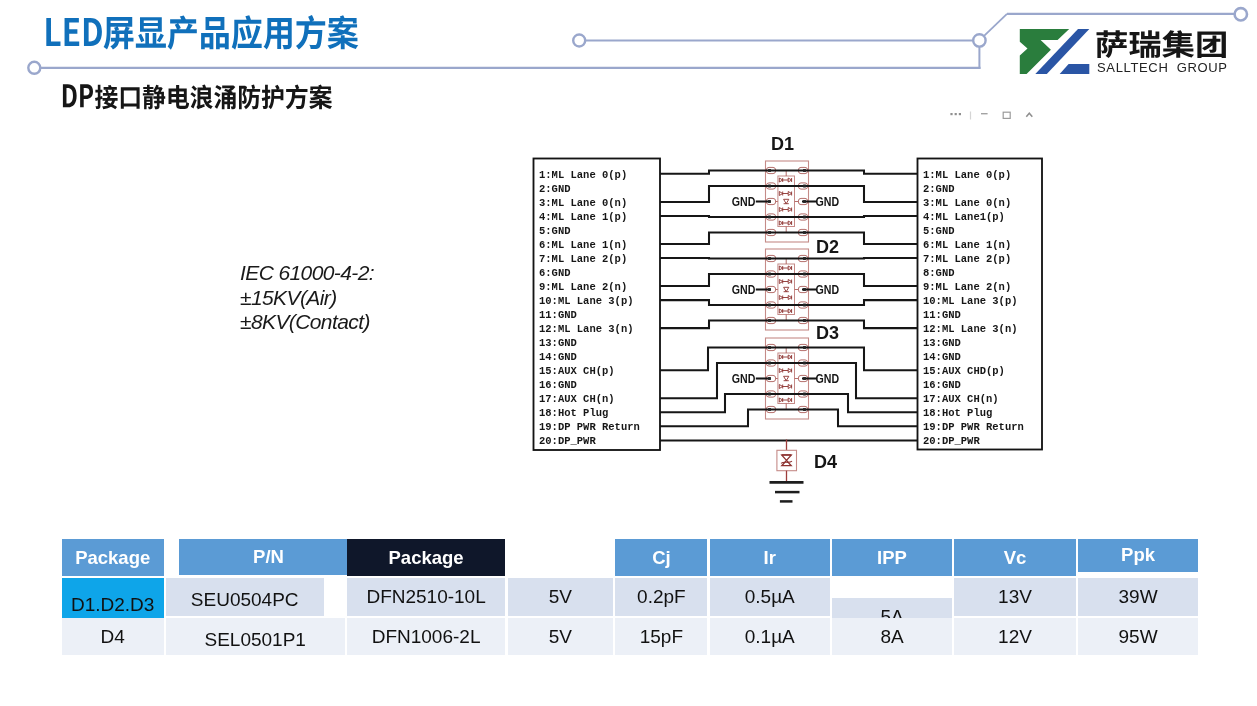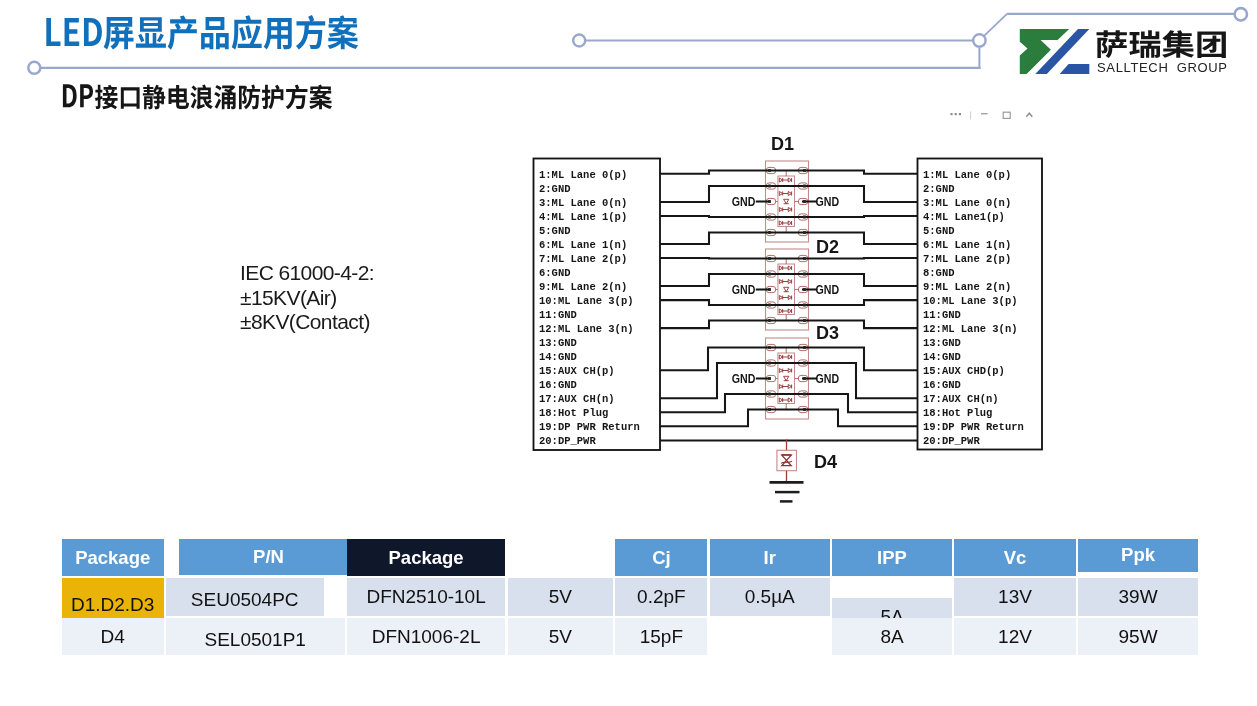--- a/index.html
+++ b/index.html
@@ -1,21 +1,21 @@
 <!DOCTYPE html>
 <html><head><meta charset="utf-8">
 <style>
 * { margin:0; padding:0; box-sizing:border-box; }
 html,body { width:1257px; height:706px; background:#fff; font-family:"Liberation Sans", sans-serif; overflow:hidden; }
 #page { position:relative; width:1257px; height:706px; }
 .abs { position:absolute; }
 .th, .td { position:absolute; display:flex; align-items:center; justify-content:center; }
 .th { color:#fff; font-weight:bold; font-size:18.5px; }
 .td { color:#111; font-size:19px; }
-#iec { position:absolute; left:240px; top:261px; font-size:21px; letter-spacing:-0.6px; line-height:24.7px; color:#1a1a1a; }
+#iec { position:absolute; left:240px; top:261px; font-size:21px; letter-spacing:-0.6px; line-height:24.7px; color:#1a1a1a;font-style:italic; }
 #salltech { position:absolute; left:1097px; top:59.8px; font-size:13px; letter-spacing:0.65px; word-spacing:4px; color:#222; }
 </style></head>
 <body>
 <div id="page">
 <svg class="abs" style="left:0;top:0" width="1257" height="706" viewBox="0 0 1257 706">
 <g stroke="#9aa7cc" fill="none">
 <line x1="40.3" y1="67.8" x2="980.5" y2="67.8" stroke-width="2.2"></line>
 <line x1="585.2" y1="40.5" x2="978.8" y2="40.5" stroke-width="2.2"></line>
 <line x1="979.4" y1="46.3" x2="979.4" y2="68.9" stroke-width="2"></line>
 <line x1="983.8" y1="36.1" x2="1007" y2="13.8" stroke-width="1.8"></line>
@@ -227,29 +227,30 @@
 <div id="iec">IEC 61000-4-2:<br>±15KV(Air)<br>±8KV(Contact)</div>
 <div id="salltech">SALLTECH GROUP</div>
 <div class="th" style="left:61.7px;top:538.9px;width:102.0px;height:37.5px;background:#5b9bd5;">Package</div>
 <div class="th" style="left:179px;top:538.9px;width:179.0px;height:36px;background:#5b9bd5;">P/N</div>
 <div class="th" style="left:346.7px;top:538.9px;width:158.8px;height:37.5px;background:#0f172a;">Package</div>
 <div class="th" style="left:615.3px;top:538.9px;width:92.2px;height:37.5px;background:#5b9bd5;">Cj</div>
 <div class="th" style="left:709.5px;top:538.9px;width:120.5px;height:37.5px;background:#5b9bd5;">Ir</div>
 <div class="th" style="left:832.0px;top:538.9px;width:120.0px;height:37.5px;background:#5b9bd5;">IPP</div>
 <div class="th" style="left:954.0px;top:538.9px;width:122.0px;height:37.5px;background:#5b9bd5;">Vc</div>
 <div class="th" style="left:1078.0px;top:538.9px;width:120.1px;height:33px;background:#5b9bd5;">Ppk</div>
-<div class="td" style="left:61.7px;top:578.4px;width:102.0px;height:53px;background:#eab308;">D1.D2.D3</div>
+<div class="td" style="left:61.7px;top:578.4px;width:102.0px;height:53px;background:#0ea5e9;">D1.D2.D3</div>
 <div class="td" style="left:165.7px;top:578.4px;width:158px;height:37.4px;background:#d8e0ee;padding-top:6px;">SEU0504PC</div>
 <div class="td" style="left:346.7px;top:578.4px;width:158.8px;height:37.4px;background:#d8e0ee;">DFN2510-10L</div>
 <div class="td" style="left:507.5px;top:578.4px;width:105.8px;height:37.4px;background:#d8e0ee;">5V</div>
 <div class="td" style="left:615.3px;top:578.4px;width:92.2px;height:37.4px;background:#d8e0ee;">0.2pF</div>
 <div class="td" style="left:709.5px;top:578.4px;width:120.5px;height:37.4px;background:#d8e0ee;">0.5µA</div>
 <div class="td" style="left:832.0px;top:598px;width:120.0px;height:37.4px;background:#d8e0ee;">5A</div>
 <div class="td" style="left:954.0px;top:578.4px;width:122.0px;height:37.4px;background:#d8e0ee;">13V</div>
 <div class="td" style="left:1078.0px;top:578.4px;width:120.1px;height:37.4px;background:#d8e0ee;">39W</div>
 <div class="td" style="left:61.7px;top:617.8px;width:102.0px;height:37.5px;background:#ecf0f7;">D4</div>
 <div class="td" style="left:165.7px;top:617.8px;width:179.0px;height:37.5px;background:#ecf0f7;padding-top:6px;">SEL0501P1</div>
 <div class="td" style="left:346.7px;top:617.8px;width:158.8px;height:37.5px;background:#ecf0f7;">DFN1006-2L</div>
 <div class="td" style="left:507.5px;top:617.8px;width:105.8px;height:37.5px;background:#ecf0f7;">5V</div>
 <div class="td" style="left:615.3px;top:617.8px;width:92.2px;height:37.5px;background:#ecf0f7;">15pF</div>
+<div class="td" style="left:709.5px;top:617.8px;width:120.5px;height:37.5px;background:#ecf0f7;">0.1µA</div>
 <div class="td" style="left:832.0px;top:617.8px;width:120.0px;height:37.5px;background:#ecf0f7;">8A</div>
 <div class="td" style="left:954.0px;top:617.8px;width:122.0px;height:37.5px;background:#ecf0f7;">12V</div>
 <div class="td" style="left:1078.0px;top:617.8px;width:120.1px;height:37.5px;background:#ecf0f7;">95W</div>
 </div>
 </body></html>

